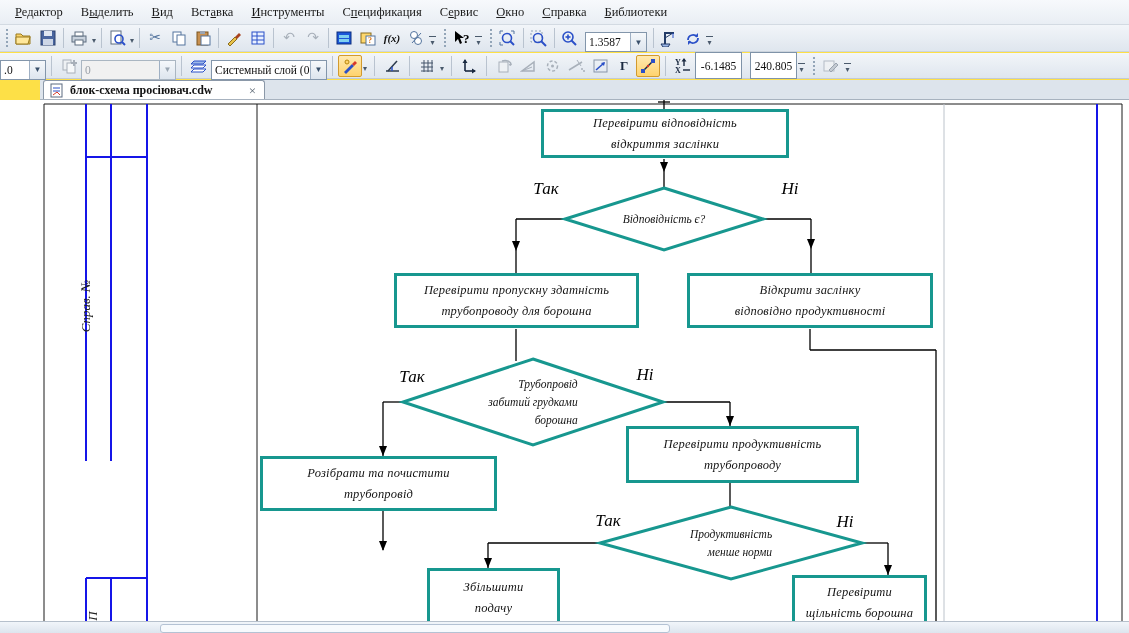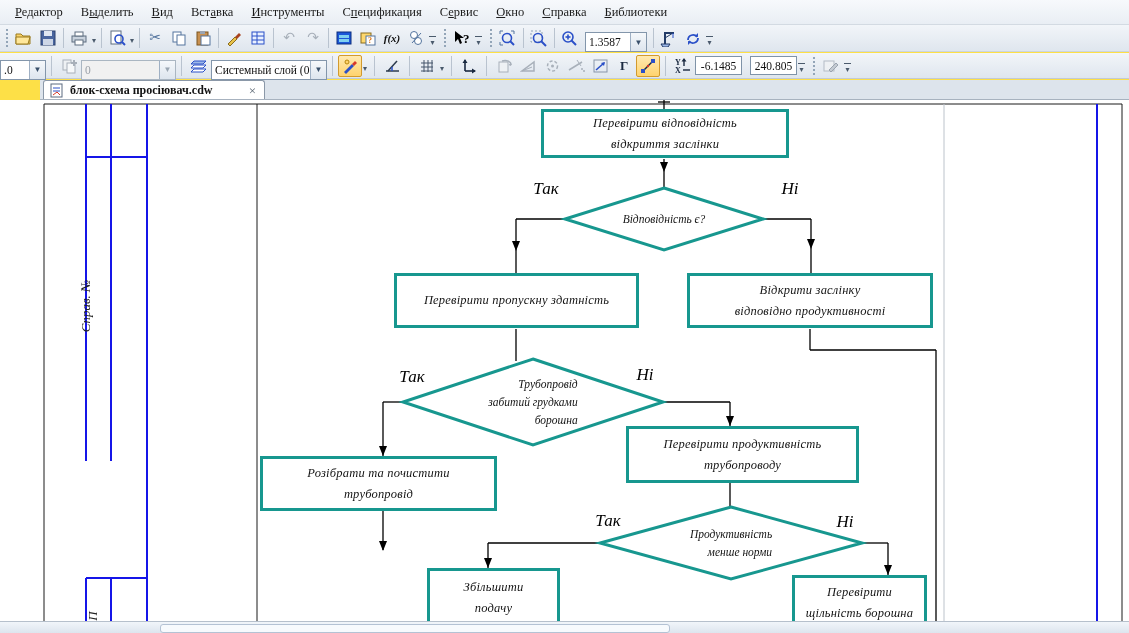--- a/index.html
+++ b/index.html
@@ -23,21 +23,21 @@
   .ovf{font-size:8px;color:#4a5a6c;margin:6px 2px 0 1px;flex:0 0 auto;line-height:8px;text-align:center;}
   .ovf b{display:block;width:7px;border-top:1px solid #4a5a6c;height:2px;}
   .combo{height:20px;background:#fff;border:1px solid #8396ab;display:flex;align-items:center;
     font-size:11.5px;color:#111;flex:0 0 auto;box-sizing:border-box;margin-top:8px;}
   .combo .val{flex:1;padding:0 3px;overflow:hidden;white-space:nowrap;}
   .combo .chev{width:15px;height:100%;background:linear-gradient(#f5f8fb,#dde5ee);
     border-left:1px solid #9fb0c4;display:flex;align-items:center;justify-content:center;
     font-size:8px;color:#39506b;}
   .combo.disabled{background:#f1f1f1;color:#9aa0a8;border-color:#aab6c2;}
   .combo.disabled .chev{color:#9aa6b2;}
-  .num-input{width:47px;height:19px;background:#fff;border:1px solid #7f93a8;font-size:11.5px;
+  .num-input{width:47px;height:27px;background:#fff;border:1px solid #7f93a8;font-size:11.5px;
     display:flex;align-items:center;justify-content:center;color:#111;flex:0 0 auto;box-sizing:border-box;}
   .glyph{font-size:14px;line-height:14px;}
   .dis{color:#a8b0ba;}
   
   .tabbar{position:absolute;left:0;top:80px;width:1129px;height:19px;background:#dde4ec;
     border-bottom:1px solid #a7b2bf;margin-left:40px;}
   .tab{position:absolute;left:3px;top:0;width:222px;height:19px;background:#fff;
     border:1px solid #8b98a8;border-bottom:none;border-radius:3px 3px 0 0;
     display:flex;align-items:center;padding:0 6px;box-sizing:border-box;}
   .tab-title{font-size:12px;font-weight:bold;color:#111;margin-left:6px;white-space:nowrap;flex:1;}
@@ -458,20 +458,21 @@
 
     <div class="vlabel" style="left:60px;top:198px">Справ. №</div>
     <div class="vlabel" style="left:88px;top:508px">П</div>
 
     <div class="node" style="left:541px;top:9px;width:248px;height:49px">
       <div>Перевірити відповідність</div>
       <div>відкриття заслінки</div>
     </div>
     <div class="node" style="left:394px;top:173px;width:245px;height:55px">
       <div>Перевірити пропускну здатність</div>
+      <div>трубопроводу для борошна</div>
     </div>
     <div class="node" style="left:687px;top:173px;width:246px;height:55px">
       <div>Відкрити заслінку</div>
       <div>відповідно продуктивності</div>
     </div>
     <div class="node" style="left:260px;top:356px;width:237px;height:55px">
       <div>Розібрати та почистити</div>
       <div>трубопровід</div>
     </div>
     <div class="node" style="left:626px;top:326px;width:233px;height:57px">

